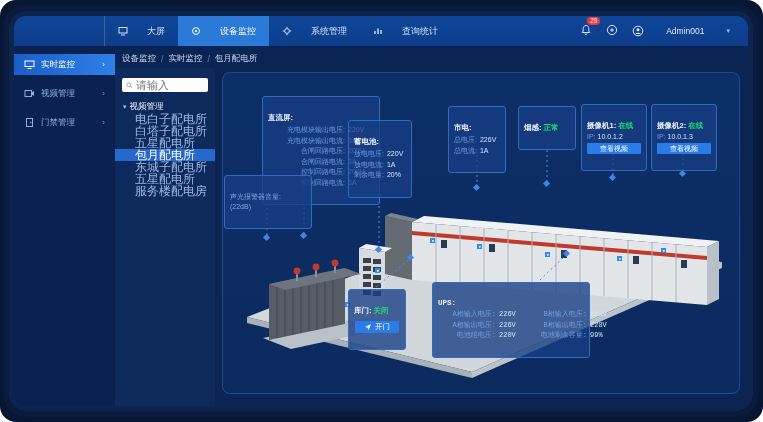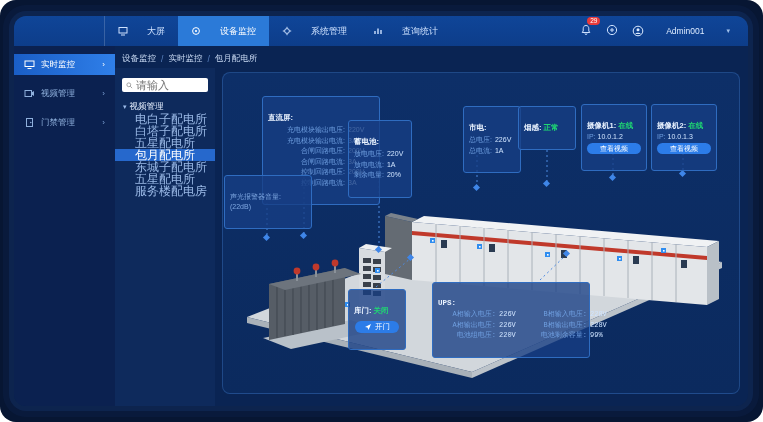--- a/index.html
+++ b/index.html
@@ -47,21 +47,21 @@
   .scene{position:absolute;left:12px;top:88px;z-index:2;}
   .overlay{position:absolute;left:0;top:0;z-index:4;pointer-events:none;}
   .panel{position:absolute;z-index:6;background:rgba(23,62,132,.78);border:1px solid #2f6cc0;border-radius:3px;
          padding:16px 5px;box-sizing:border-box;}
   .panel-title{color:#eaf3ff;font-size:7.5px;font-weight:bold;margin-bottom:2px;white-space:nowrap;}
   .rowkv{display:flex;font-size:7px;line-height:10.5px;white-space:nowrap;}
   .rowkv .k{flex:1;text-align:right;color:#6f9fe0;}
   .rowkv .v{width:26px;text-align:left;color:#cfe4ff;margin-left:3px;}
   .status-green{color:#1fd872;}
   .btn{display:flex;align-items:center;justify-content:center;gap:3px;background:#2c7ce8;color:#fff;border:0;
-       border-radius:6px;font-size:7px;cursor:pointer;font-family:"Liberation Sans",sans-serif;}
+       border-radius:1px;font-size:7px;cursor:pointer;font-family:"Liberation Sans",sans-serif;}
   .cam-btn{width:54px;height:11px;margin:3px auto 0 auto;}
   .door-btn{width:44px;height:12px;margin:5px auto 0 auto;font-size:7.5px;}
   .alarm-box{color:#7fa8e2;font-size:7px;line-height:10px;}
   .ip-row{font-size:7px;color:#6f9fe0;margin-top:1px;}
   .ip-row .v{color:#cfe4ff;}
   .ups-cols{display:flex;gap:8px;}
   .ups-col .rowkv .k{width:58px;flex:none;}
   .ups-col .rowkv .v{width:22px;}
 </style>
 </head>
@@ -353,21 +353,21 @@
         <div class="rowkv">
             <span class="k">放电电流:</span>
             <span class="v">1A</span>
           </div>
         <div class="rowkv">
             <span class="k">剩余电量:</span>
             <span class="v">20%</span>
           </div>
       </div>
 
-      <div class="panel" style="left:248px;top:42px;width:58px;">
+      <div class="panel" style="left:233px;top:42px;width:58px;">
         <div class="panel-title">市电:</div>
         <div class="rowkv">
             <span class="k" style="text-align:left;flex:none;">总电压:</span>
             <span class="v">226V</span>
           </div>
         <div class="rowkv">
             <span class="k" style="text-align:left;flex:none;">总电流:</span>
             <span class="v">1A</span>
           </div>
       </div>

